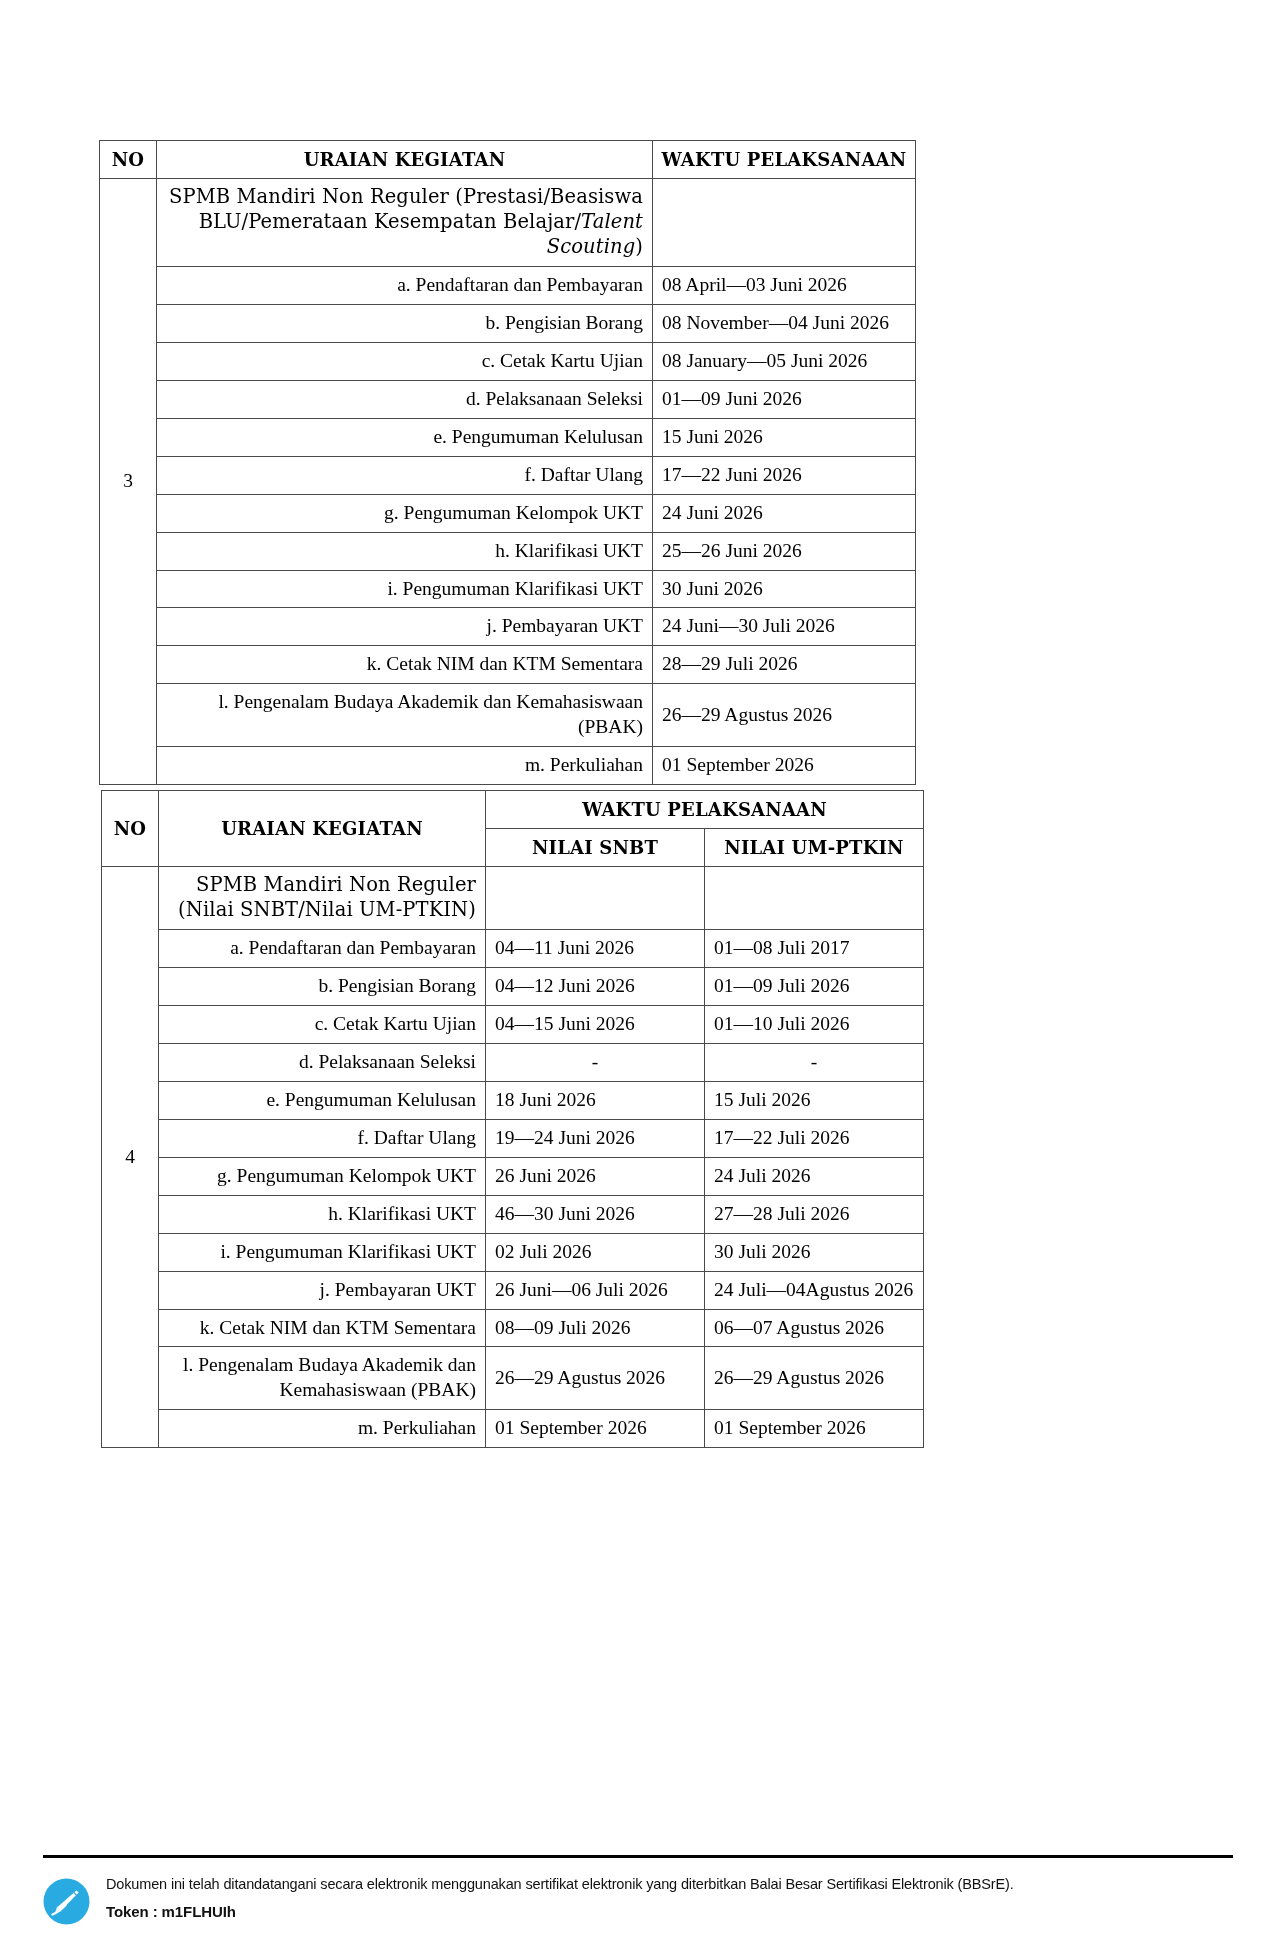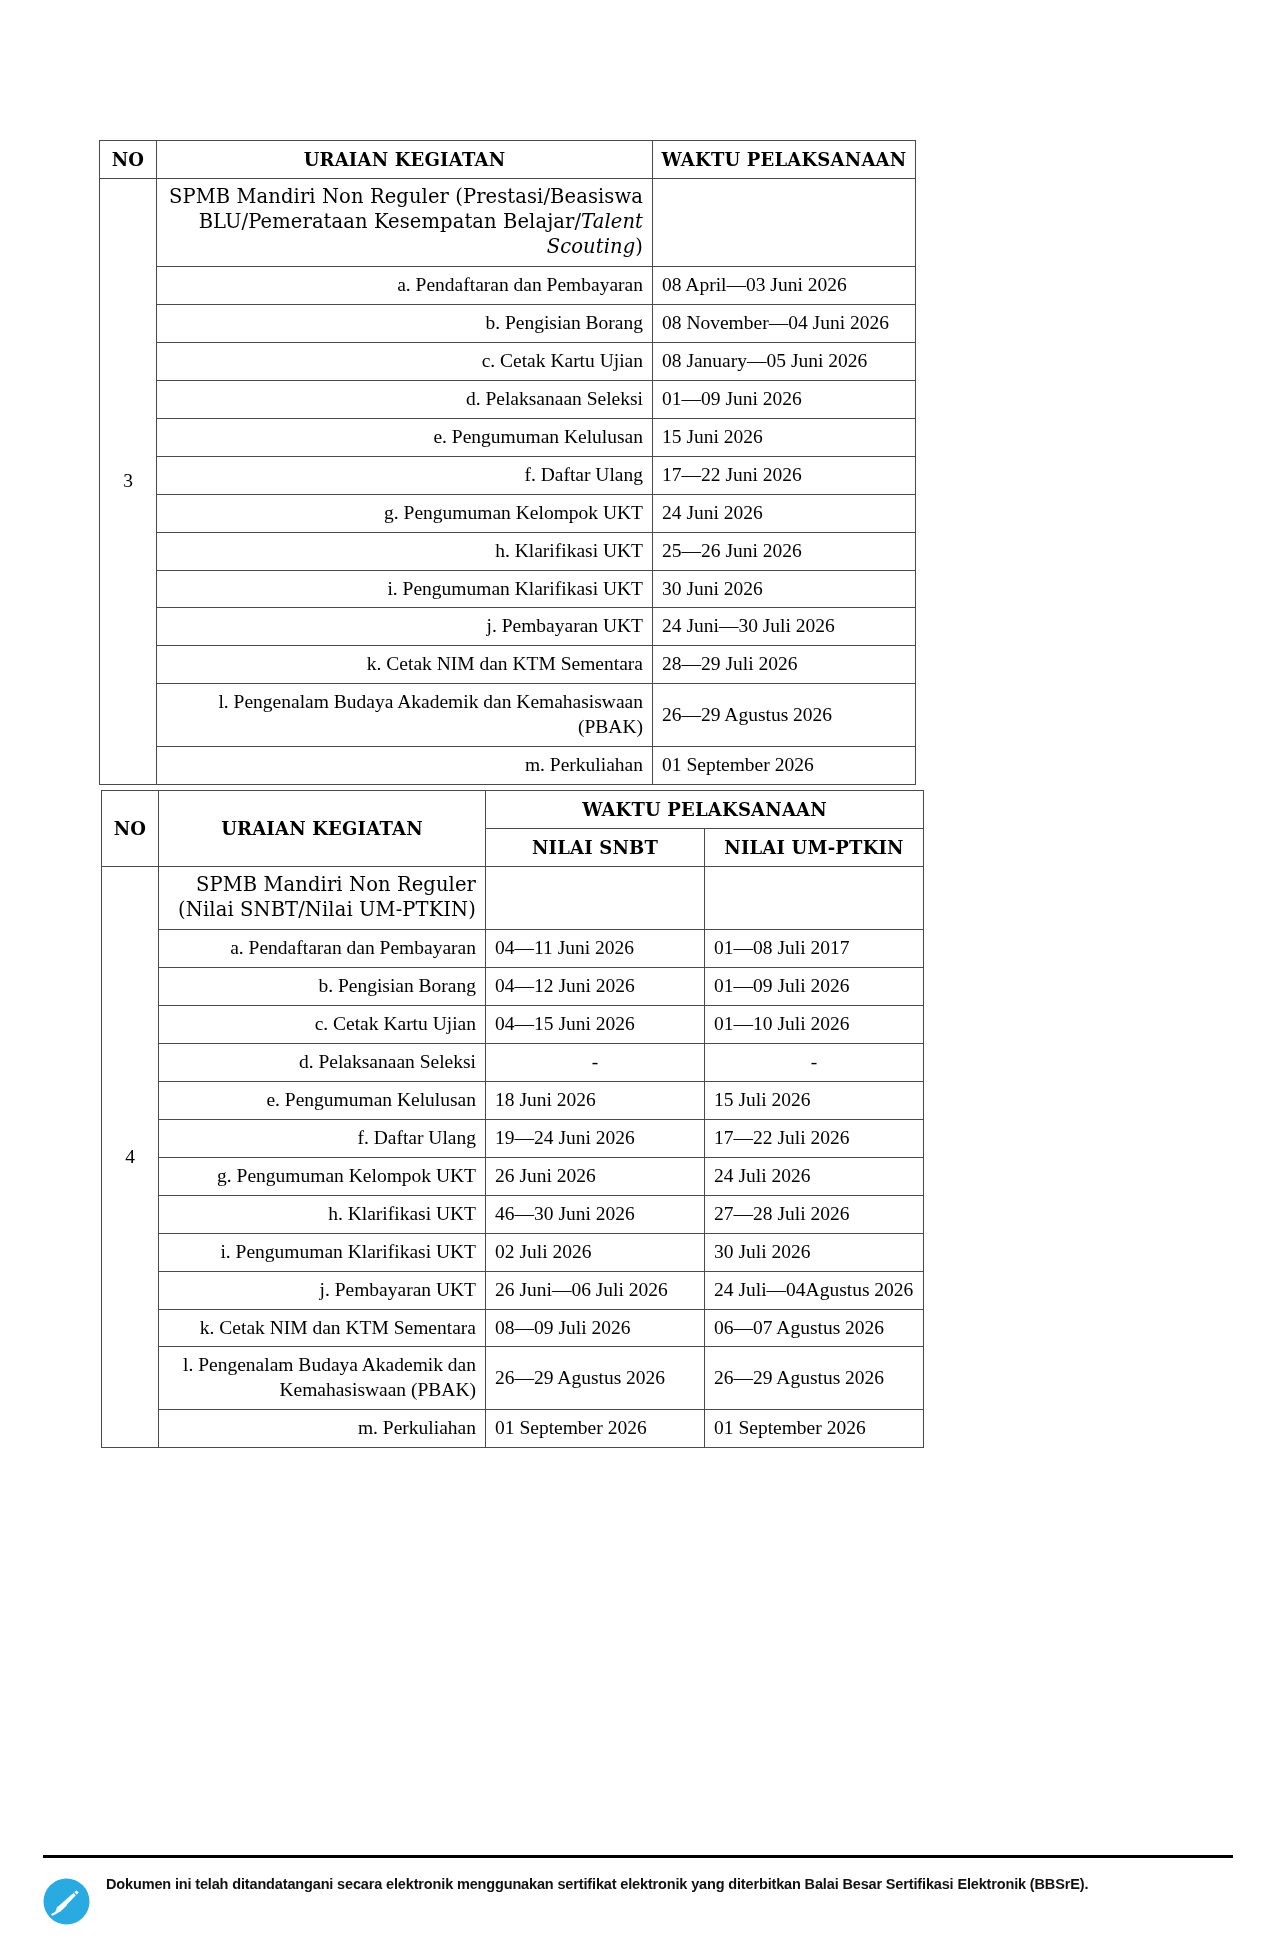--- a/index.html
+++ b/index.html
@@ -121,21 +121,20 @@
   .footer-text {
     margin-left: 16px;
     font-family: "Liberation Sans", "DejaVu Sans", sans-serif;
     color: #111;
   }
   .footer-line1 {
     font-size: 14.5px;
     line-height: 1.5;
     letter-spacing: -0.15px;
     white-space: nowrap;
-    font-weight: bold;
   }
   .footer-line2 {
     font-size: 15px;
     font-weight: bold;
     line-height: 1.6;
     letter-spacing: -0.1px;
     margin-top: 4px;
   }
 </style>
 </head>
@@ -317,16 +316,17 @@
       <svg width="47" height="47" viewBox="0 0 47 47" aria-hidden="true">
         <circle cx="23.5" cy="23.5" r="23" fill="#29ABE2"></circle>
         <path d="M33.5 11.5 L36.5 14.5 L18.5 33.0 L11.8 35.4 L14.2 28.6 Z" fill="#ffffff" stroke="#29ABE2" stroke-width="1.1"></path>
         <path d="M14.2 28.6 L18.5 33.0 L11.8 35.4 Z" fill="#e9f6fd"></path>
         <path d="M30.6 14.4 L33.6 17.4" stroke="#29ABE2" stroke-width="1.3" fill="none"></path>
         <path d="M9.5 36.5 C14 34.5, 19 31, 23 26.5" stroke="#ffffff" stroke-width="2.2" fill="none" stroke-linecap="round"></path>
       </svg>
     </div>
     <div class="footer-text">
       <div class="footer-line1">Dokumen ini telah ditandatangani secara elektronik menggunakan sertifikat elektronik yang diterbitkan Balai Besar Sertifikasi Elektronik (BBSrE).</div>
+      <div class="footer-line2">Token : m1FLHUIh</div>
     </div>
   </div>
 
 </div>
 
 </body></html>

